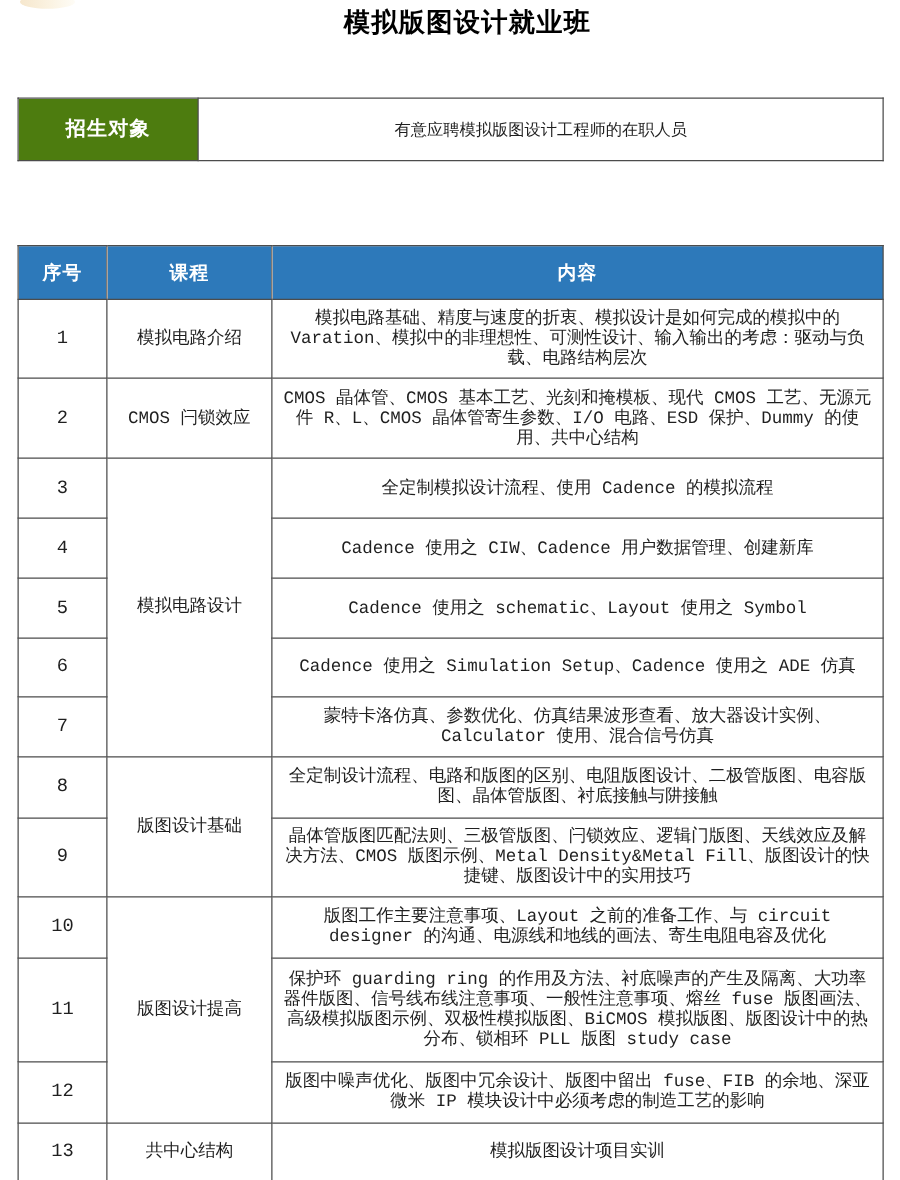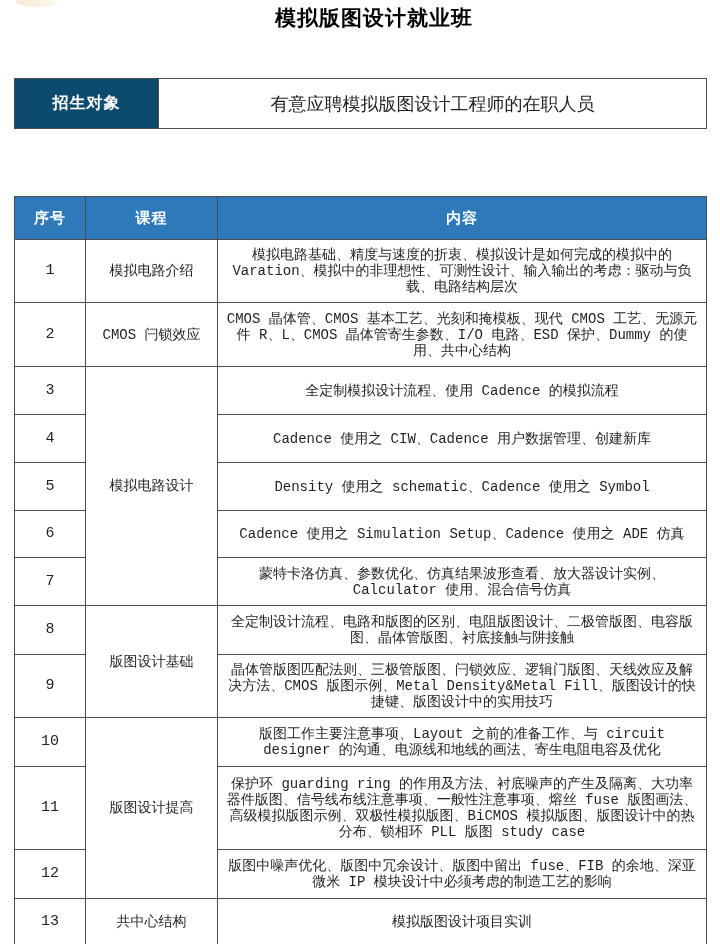--- a/index.html
+++ b/index.html
@@ -44,26 +44,26 @@
   #curriculum-table { top: 196px; }
   td, th {
     border: 1px solid #4c4c4c;
     padding: 2px 8px;
     text-align: center;
     vertical-align: middle;
     overflow: hidden;
     word-break: break-word;
   }
   .blue-cell {
-    background: #0c4a6e;
+    background: #4d7c0f;
     color: #ffffff;
   }
   #info-table td { height: 45px; }
   #info-table .blue-cell { font-size: 16px; font-weight: bold; letter-spacing: 1px; }
-  #info-table .value-cell { font-size: 18px; }
+  #info-table .value-cell { font-size: 13px; }
   #curriculum-table th {
     background: #2d79ba;
     color: #ffffff;
     font-size: 15px;
     font-weight: bold;
     letter-spacing: 1px;
   }
   #curriculum-table td { font-size: 14px; line-height: 16px; }
   #curriculum-table td.no-cell { font-size: 15px; }
   #curriculum-table td.course-cell { font-size: 14px; padding: 2px 4px; }
@@ -126,21 +126,21 @@
         <td class="no-cell">3</td>
         <td class="course-cell" rowspan="5">模拟电路设计</td>
         <td class="content-cell">全定制模拟设计流程、使用 Cadence 的模拟流程</td>
       </tr>
       <tr class="h47">
         <td class="no-cell">4</td>
         <td class="content-cell">Cadence 使用之 CIW、Cadence 用户数据管理、创建新库</td>
       </tr>
       <tr class="h47">
         <td class="no-cell">5</td>
-        <td class="content-cell">Density 使用之 schematic、Cadence 使用之 Symbol</td>
+        <td class="content-cell">Cadence 使用之 schematic、Layout 使用之 Symbol</td>
       </tr>
       <tr class="h46">
         <td class="no-cell">6</td>
         <td class="content-cell">Cadence 使用之 Simulation Setup、Cadence 使用之 ADE 仿真</td>
       </tr>
       <tr class="h47">
         <td class="no-cell">7</td>
         <td class="content-cell">蒙特卡洛仿真、参数优化、仿真结果波形查看、放大器设计实例、Calculator 使用、混合信号仿真</td>
       </tr>
       <tr class="h48">

